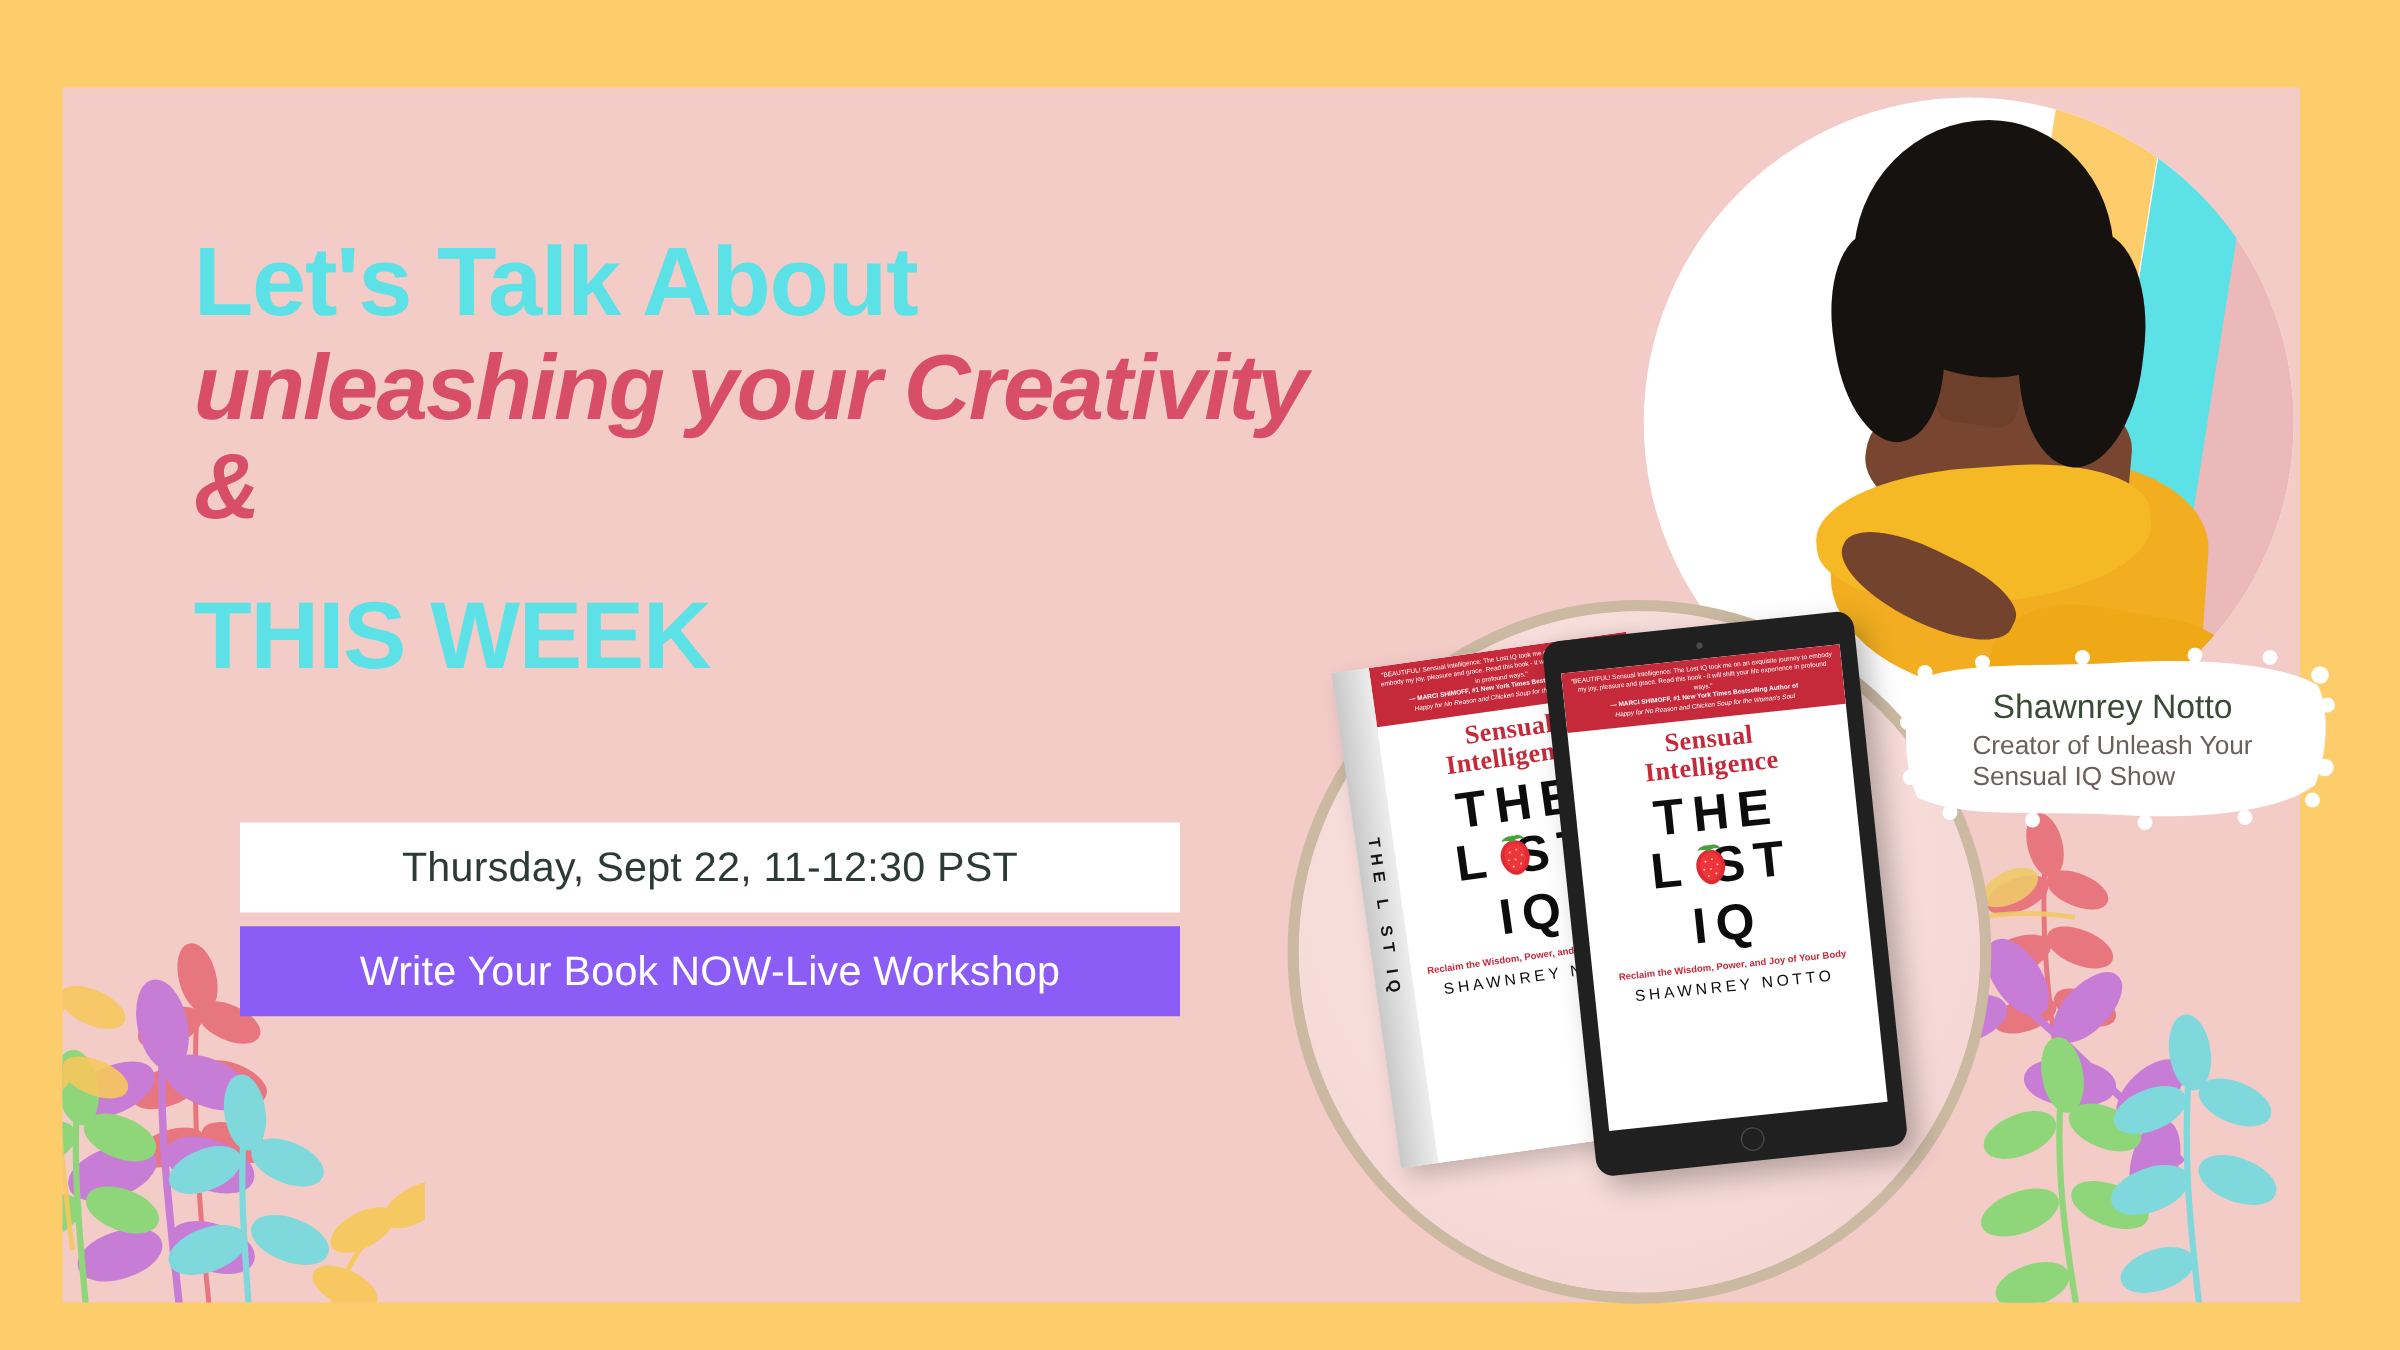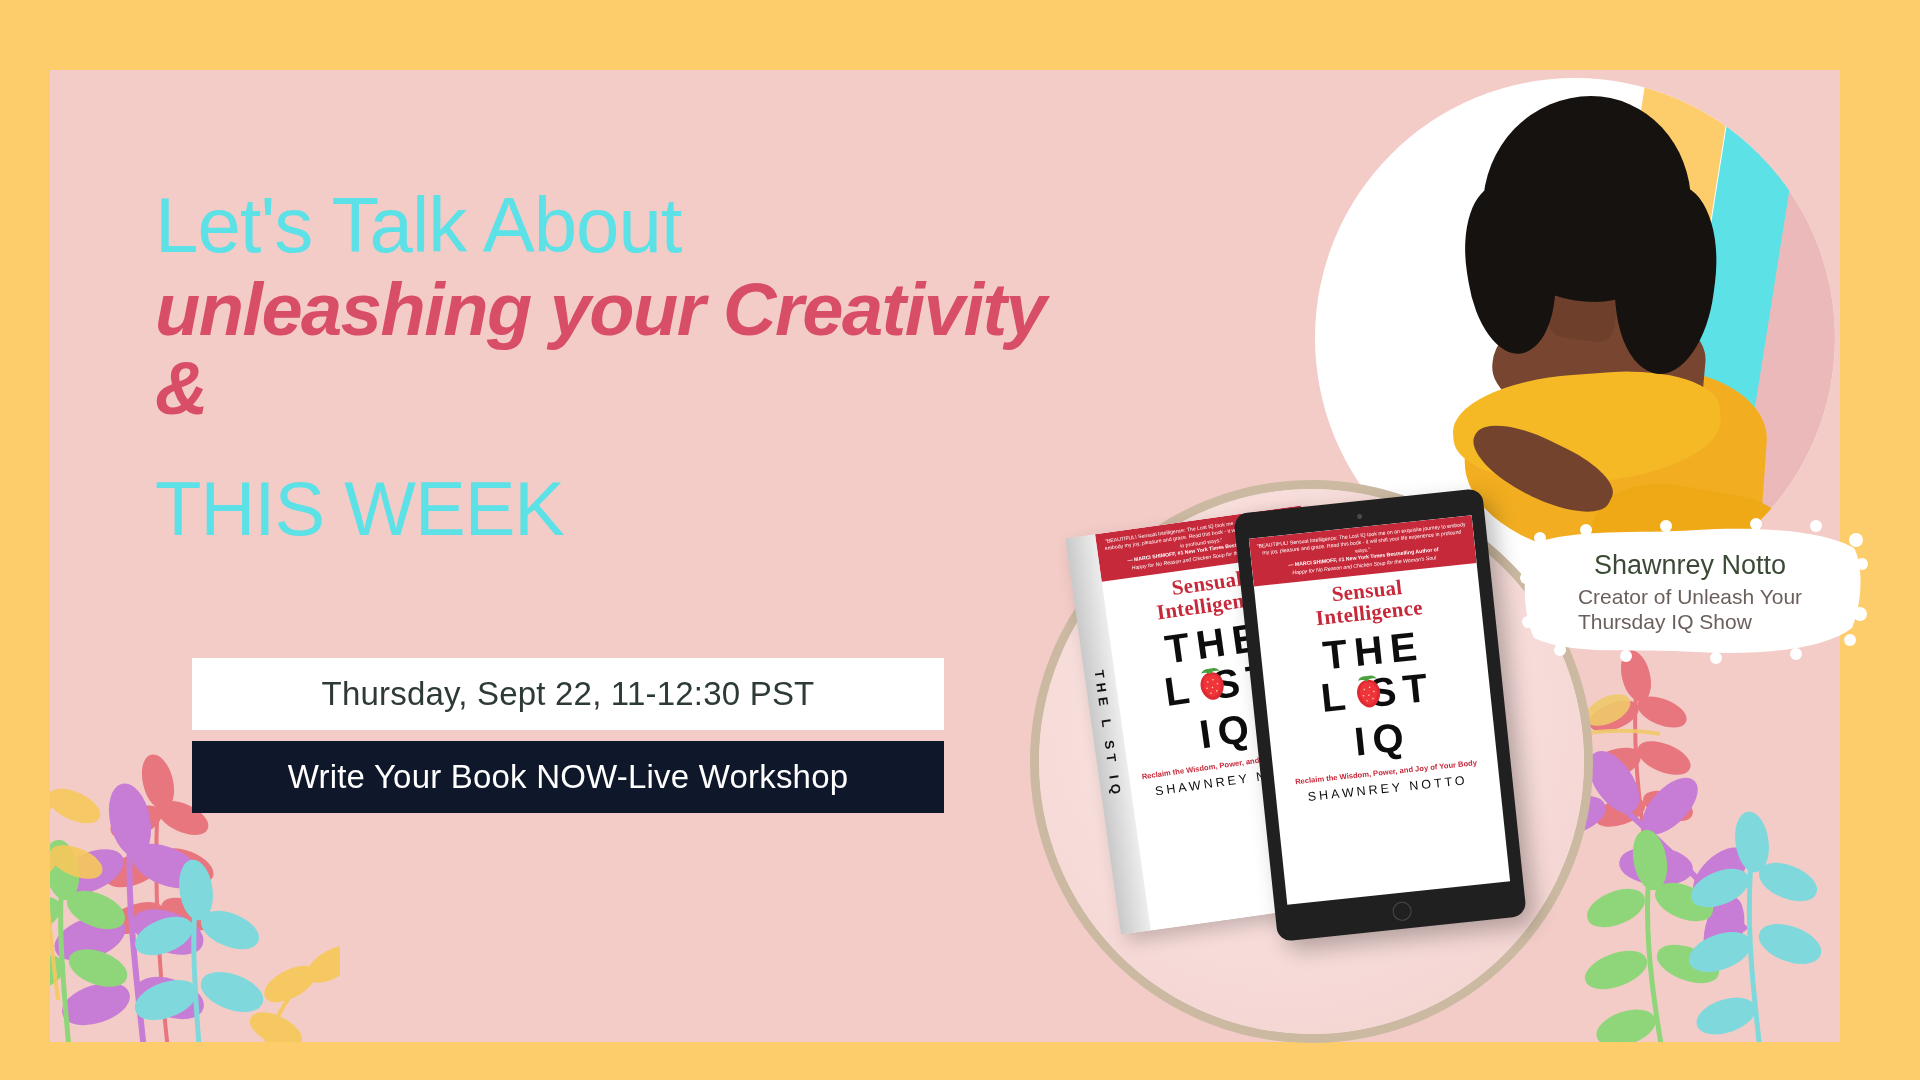--- a/index.html
+++ b/index.html
@@ -19,21 +19,21 @@
   
   .sprig{position:absolute;pointer-events:none;}
 
   
   .headline{
     position:absolute;left:105px;top:115px;width:1180px;
     line-height:1.04;
   }
   .h-line{display:block;white-space:nowrap;}
   .h-cyan{
-    color:#5CE1E6;font-weight:400;font-size:76px;letter-spacing:-1px;
+    color:#5CE1E6;font-weight:700;font-size:76px;letter-spacing:-1px;
     font-family:"Liberation Sans", sans-serif;
   }
   .h-rose{
     color:#D94E67;font-weight:700;font-style:italic;font-size:74px;
     letter-spacing:-1.5px;font-family:Liberation Sans, sans-serif;
   }
   .h-rose-amp{
     color:#D94E67;font-weight:700;font-style:italic;font-size:74px;
     font-family:"Liberation Sans", sans-serif;
   }
@@ -47,21 +47,21 @@
   .date-box{
     position:absolute;left:192px;top:658px;width:752px;height:72px;
     background:#FFFFFF;display:flex;align-items:center;justify-content:center;
   }
   .date-text{
     color:#2E3B34;font-size:33px;font-weight:400;
     font-family:"Liberation Sans", sans-serif;letter-spacing:.2px;
   }
   .cta-box{
     position:absolute;left:192px;top:741px;width:752px;height:72px;
-    background:#0f172a;display:flex;align-items:center;justify-content:center;
+    background:#8b5cf6;display:flex;align-items:center;justify-content:center;
   }
   .cta-text{
     color:#FFFFFF;font-size:33px;font-weight:400;
     font-family:"Liberation Sans", sans-serif;letter-spacing:.2px;
   }
 
   
   .photo-circle{
     position:absolute;left:1315px;top:78px;width:520px;height:520px;
     border-radius:50%;overflow:hidden;background:#FFFFFF;
@@ -463,18 +463,18 @@
           <circle cx="44" cy="132" r="6"></circle>
         <circle cx="110" cy="138" r="6"></circle>
           <circle cx="200" cy="140" r="6"></circle>
         <circle cx="280" cy="136" r="6"></circle>
       </g>
     </svg>
     <div class="name-inner">
       <div class="name-title">Shawnrey Notto</div>
       <div class="name-sub">
         <span>Creator of Unleash Your</span><br>
-        <span>Thursday IQ Show</span>
+        <span>Sensual IQ Show</span>
       </div>
     </div>
   </div>
 
 </div>
 
 </body></html>

